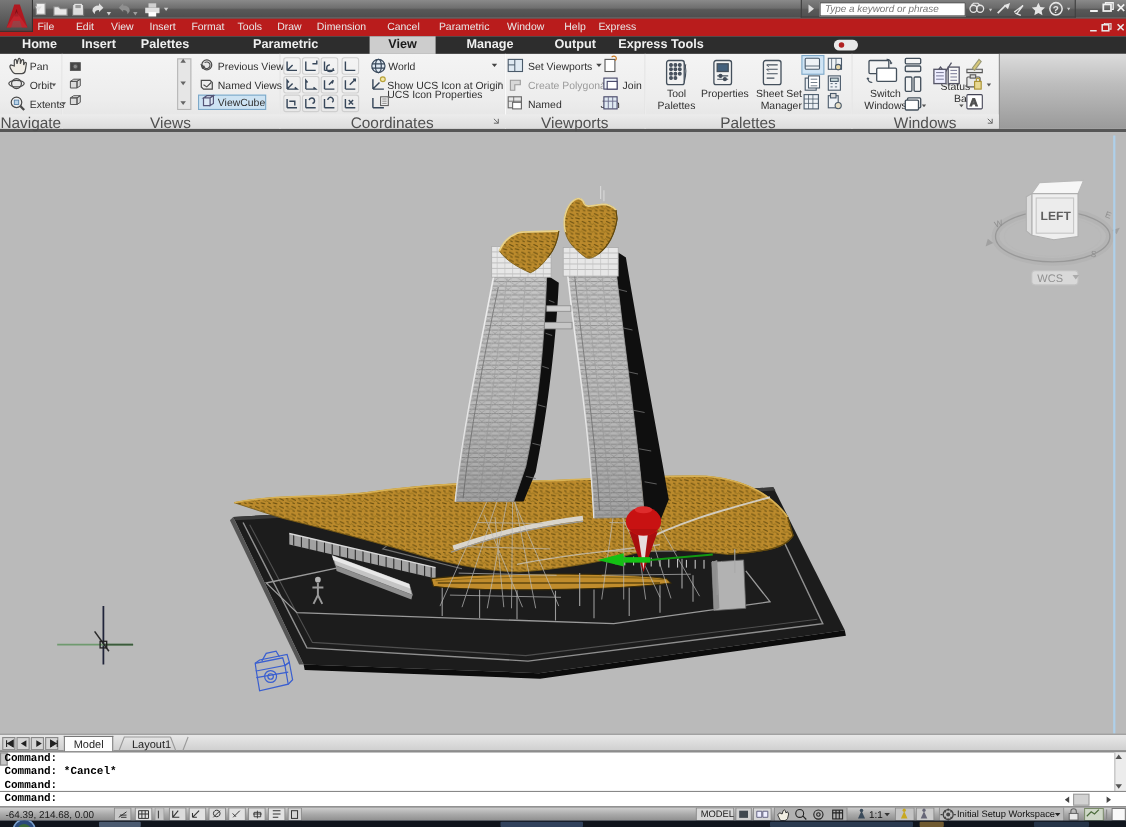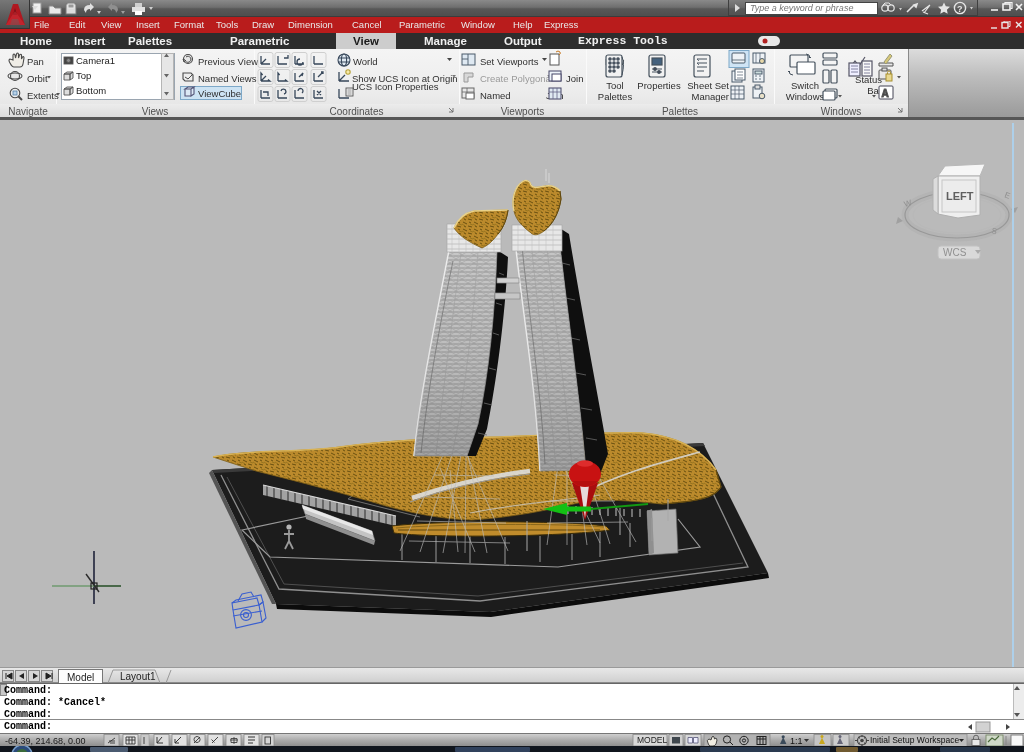--- a/index.html
+++ b/index.html
@@ -32,21 +32,21 @@
 
 #tabrow { position:absolute; left:0; top:33px; width:1024px; height:16px; background:#2d2d2d; }
 #tabrow .t { position:absolute; top:0; height:16px; line-height:16px; color:#f0f0f0; font-size:11.5px; font-weight:bold; }
 #tabrow .active { background:#cdcdcd; color:#1a1a1a; }
 
 
 #ribbon { position:absolute; left:0; top:49px; width:1024px; height:71px;
   background:linear-gradient(#f4f4f4,#ededed 60%,#e2e2e2); border-bottom:3px solid #565656; }
 #ribbon-end { position:absolute; left:908px; top:0px; width:116px; height:68px;
   background:linear-gradient(#dcdcdc,#bdbdbd 40%,#9a9a9a); border-left:1px solid #8a8a8a;}
-.panel-label { position:absolute; top:57px; height:11px; font-size:10px; color:#4f4f4f; text-align:center; line-height:11px; }
+.panel-label { position:absolute; top:57px; height:11px; font-size:14px; color:#4f4f4f; text-align:center; line-height:11px; }
 .psep { position:absolute; top:0; width:1px; height:68px; background:#bfbfbf; border-right:1px solid #fafafa; }
 .plabelbg { position:absolute; top:55px; height:13px; background:linear-gradient(#ececec,#dcdcdc); width:100%; }
 .rbtn-label { position:absolute; font-size:9.5px; color:#2f2f2f; }
 
 
 #viewlist { position:absolute; left:61px; top:4px; width:114px; height:47px; background:#fff; border:1px solid #9aa5b0; }
 #viewlist .row { position:absolute; left:2px; font-size:9.5px; color:#222; }
 #viewscroll { position:absolute; left:161px; top:4px; width:13px; height:47px; background:#e6e6e6; border:1px solid #b5b5b5; }
 
 
@@ -157,21 +157,21 @@
   </div>
 
   <div id="tabrow">
     <span class="t" style="left:20px;">Home</span>
     <span class="t" style="left:74px;">Insert</span>
     <span class="t" style="left:128px;">Palettes</span>
     <span class="t" style="left:230px;">Parametric</span>
     <span class="t active" style="left:336px; padding:0 17px;">View</span>
     <span class="t" style="left:424px;">Manage</span>
     <span class="t" style="left:504px;">Output</span>
-    <span class="t" style="left:578px;font-family:Liberation Mono, monospace;">Express Tools</span>
+    <span class="t" style="left:562px;">Express Tools</span>
     <svg class="abs" style="left:758px;top:3px;" width="26" height="11">
         <rect x="0" y="0" width="22" height="10" rx="5" fill="#e8e8e8"></rect>
         <circle cx="7" cy="5" r="2.5" fill="#b02020"></circle>
       </svg>
   </div>
 
   <div id="ribbon">
     <div id="ribbon-end"></div>
 
     <div class="psep" style="left:56px;"></div>
@@ -185,25 +185,20 @@
     <div class="panel-label" style="left:56px; width:198px;">Views</div>
     <div class="panel-label" style="left:254px; width:205px;">Coordinates</div>
     <div class="panel-label" style="left:459px; width:127px;">Viewports</div>
     <div class="panel-label" style="left:586px; width:188px;">Palettes</div>
     <div class="panel-label" style="left:774px; width:134px;">Windows</div>
 
     <div class="rbtn-label" style="left:27px; top:7px;">Pan</div>
     <div class="rbtn-label" style="left:27px; top:24px;">Orbit</div>
     <div class="rbtn-label" style="left:27px; top:41px;">Extents</div>
 
-    <div id="viewlist">
-      <div class="row" style="top:1px; left:14px;">Camera1</div>
-      <div class="row" style="top:16px; left:14px;">Top</div>
-      <div class="row" style="top:31px; left:14px;">Bottom</div>
-    </div>
     <div id="viewscroll"></div>
     <div id="vcbtn"></div>
     <div class="rbtn-label" style="left:198px; top:7px;">Previous View</div>
     <div class="rbtn-label" style="left:198px; top:24px;">Named Views</div>
     <div class="rbtn-label" style="left:198px; top:39px;">ViewCube</div>
 
     <div class="rbtn-label" style="left:353px; top:7px;">World</div>
     <div class="rbtn-label" style="left:352px; top:24px;">Show UCS Icon at Origin</div>
     <div class="rbtn-label" style="left:352px; top:32px;">UCS Icon Properties</div>
 

